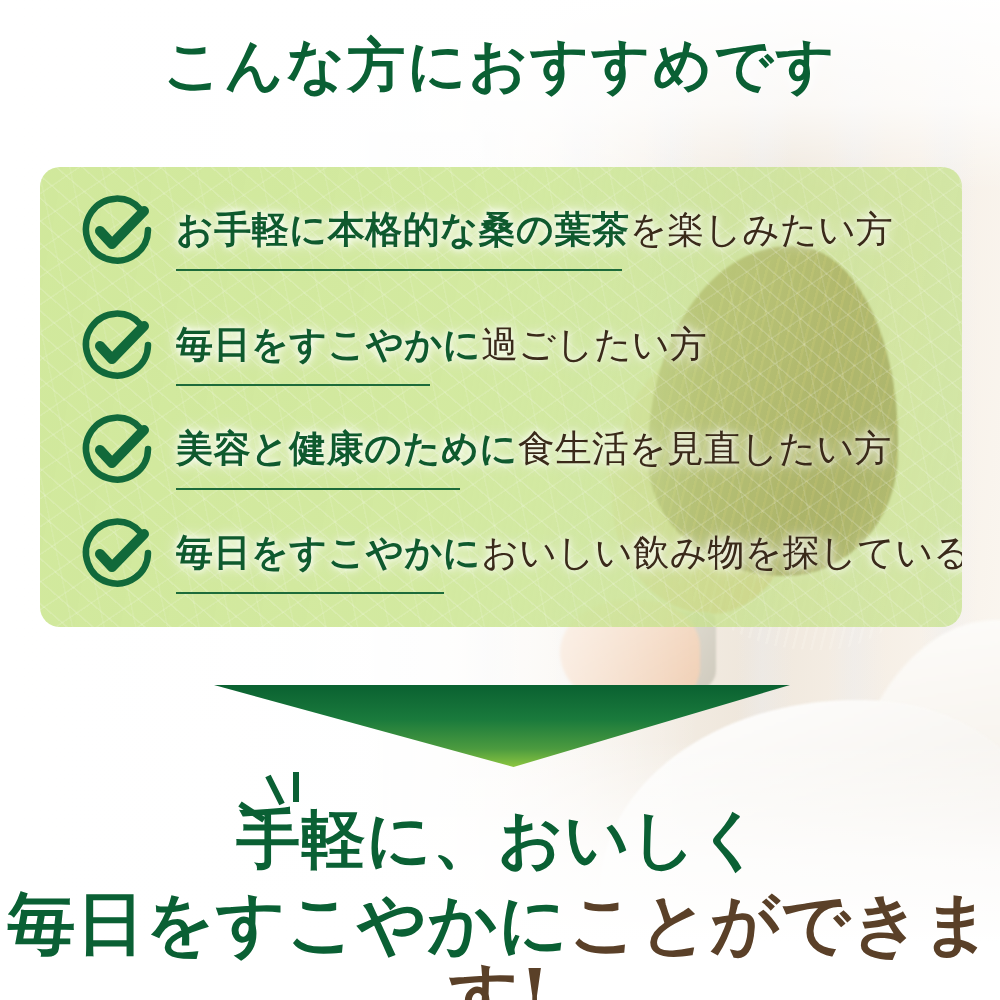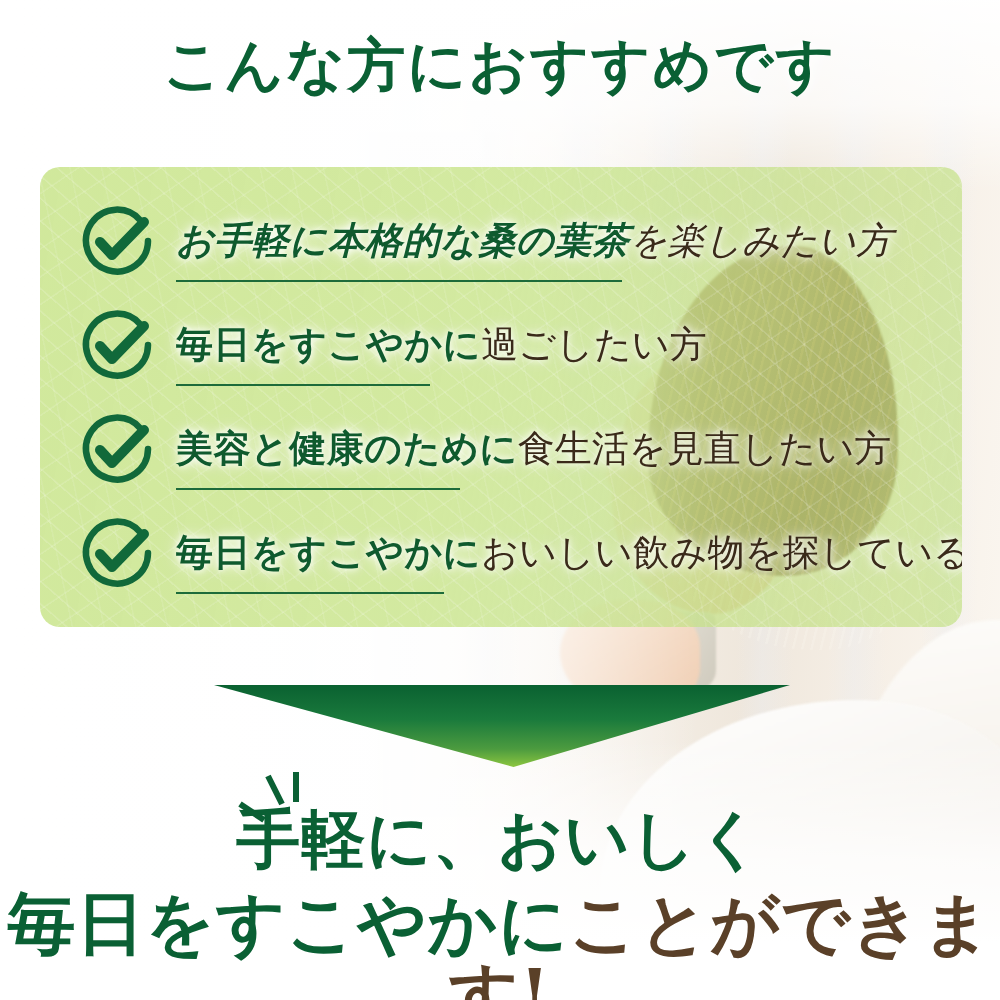--- a/index.html
+++ b/index.html
@@ -208,21 +208,21 @@
     padding: 28px 0 0 0;
   }
 
   .row {
     position: absolute;
     left: 0; right: 0;
     height: 104px;
     display: flex;
     align-items: center;
   }
-  .row.r0 { top: 22px; font-style: italic; }
+  .row.r0 { top: 11px; }
   .row.r1 { top: 126px; }
   .row.r2 { top: 230px; }
   .row.r3 { top: 334px; }
 
   .check-icon {
     flex: 0 0 auto;
     width: 78px; height: 78px;
     margin-left: 38px;
     position: relative;
   }

